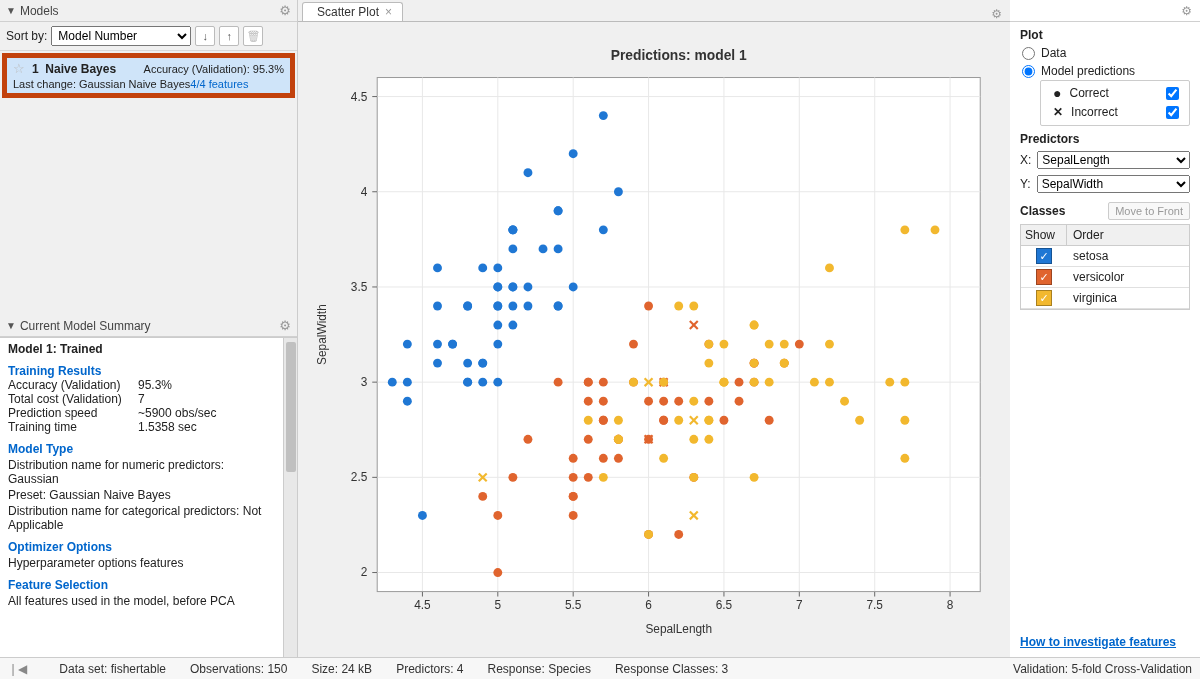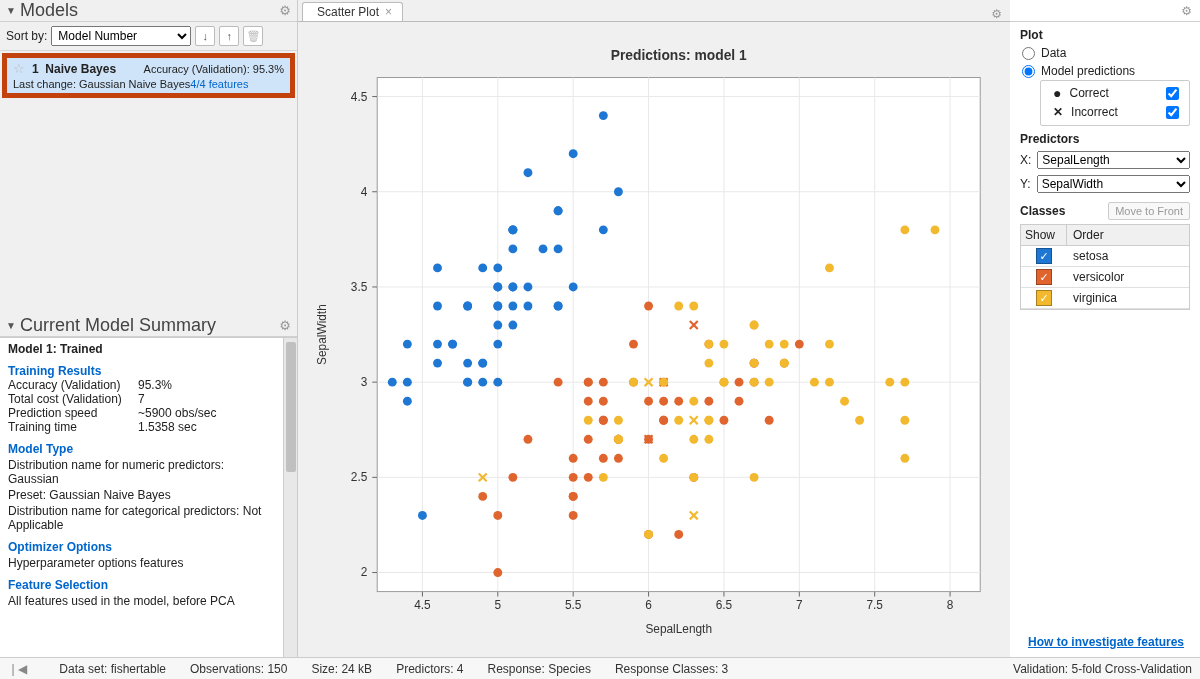--- a/index.html
+++ b/index.html
@@ -5,21 +5,21 @@
 * { box-sizing: border-box; margin: 0; padding: 0; font-family: Arial, Helvetica, sans-serif; }
 body { width: 1200px; height: 679px; background: #f0f0f0; font-size: 12px; color: #222; display: flex; flex-direction: column; overflow: hidden; }
 
 .main-area { flex: 1; display: flex; overflow: hidden; }
 .left-col { width: 298px; display: flex; flex-direction: column; background: #f0f0f0; border-right: 1px solid #ccc; }
 .mid-col { flex: 1; display: flex; flex-direction: column; background: #404040; }
 .right-col { width: 190px; background: #fff; display: flex; flex-direction: column; padding: 0; }
 
 .panel-header { display: flex; align-items: center; padding: 2px 6px; background: #f0f0f0; border-bottom: 1px solid #d0d0d0; height: 22px; }
 .panel-header .chev { color: #555; margin-right: 4px; font-size: 10px; }
-.panel-header .title { color: #444; font-size: 18px; flex:1; }
+.panel-header .title { color: #444; font-size: 12px; flex:1; }
 .panel-header .gear { color: #999; font-size: 13px; }
 
 .sort-row { display: flex; align-items: center; padding: 4px 6px; gap: 4px; border-bottom: 1px solid #d8d8d8; }
 .sort-row select { font-size: 12px; padding: 1px 2px; width: 140px; }
 .sort-row .btn { width: 20px; height: 20px; border: 1px solid #bbb; background: #fff; display:inline-flex; align-items:center; justify-content:center; border-radius:2px; font-size:11px; cursor:pointer; color:#555; }
 
 .model-item { background: #cfe4f9; border: 5px solid #c2410c; margin: 2px; padding: 3px 6px; }
 .model-item .row1 { display: flex; align-items: center; justify-content: space-between; }
 .model-item .star { color: #bbb; font-size: 13px; margin-right:4px; }
 .model-item .name { font-weight: bold; }
@@ -64,21 +64,21 @@
 
 .class-table { margin: 0 10px; border:1px solid #ccc; }
 .class-table .ct-head { display:flex; background:#f0f0f0; border-bottom:1px solid #ccc; }
 .class-table .ct-head .c1 { width:46px; padding:3px 4px; border-right:1px solid #ccc; }
 .class-table .ct-head .c2 { flex:1; padding:3px 6px; }
 .class-table .ct-row { display:flex; align-items:center; border-bottom:1px solid #e0e0e0; }
 .class-table .ct-row .c1 { width:46px; padding:2px 4px; display:flex; align-items:center; justify-content:center; }
 .class-table .ct-row .c2 { flex:1; padding:2px 6px; }
 .class-chk { width:16px; height:16px; display:inline-flex; align-items:center; justify-content:center; border:1px solid rgba(0,0,0,0.3); color:#fff; font-size:11px;}
 
-.link-investigate { color:#0066cc; text-decoration:underline; padding: 8px 10px; margin-top:auto; display:block; font-weight:bold;margin-left:8px;}
+.link-investigate { color:#0066cc; text-decoration:underline; padding: 8px 10px; margin-top:auto; display:block; font-weight:bold;}
 
 .status-bar { height:22px; border-top:1px solid #ccc; background:#f7f7f7; display:flex; align-items:center; padding:0 8px; gap:24px; font-size:12px; color:#333;}
 .status-bar .nav-icon { color:#888; margin-right:8px; }
 .status-bar .spacer { flex:1; }
 </style>
 </head>
 <body>
 
 <div class="main-area">
 

